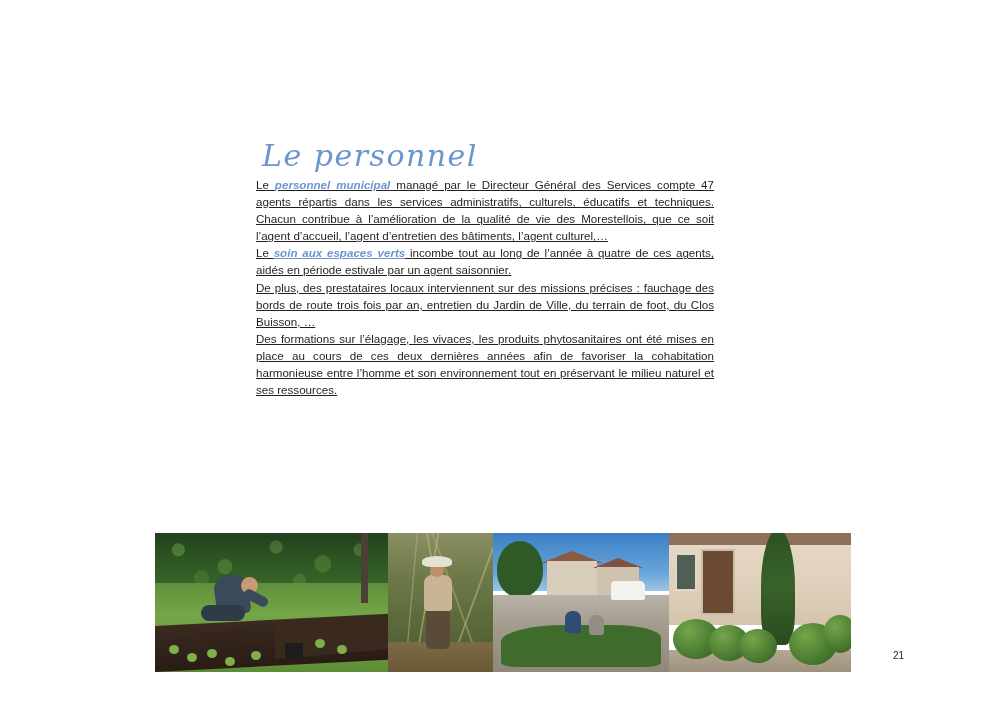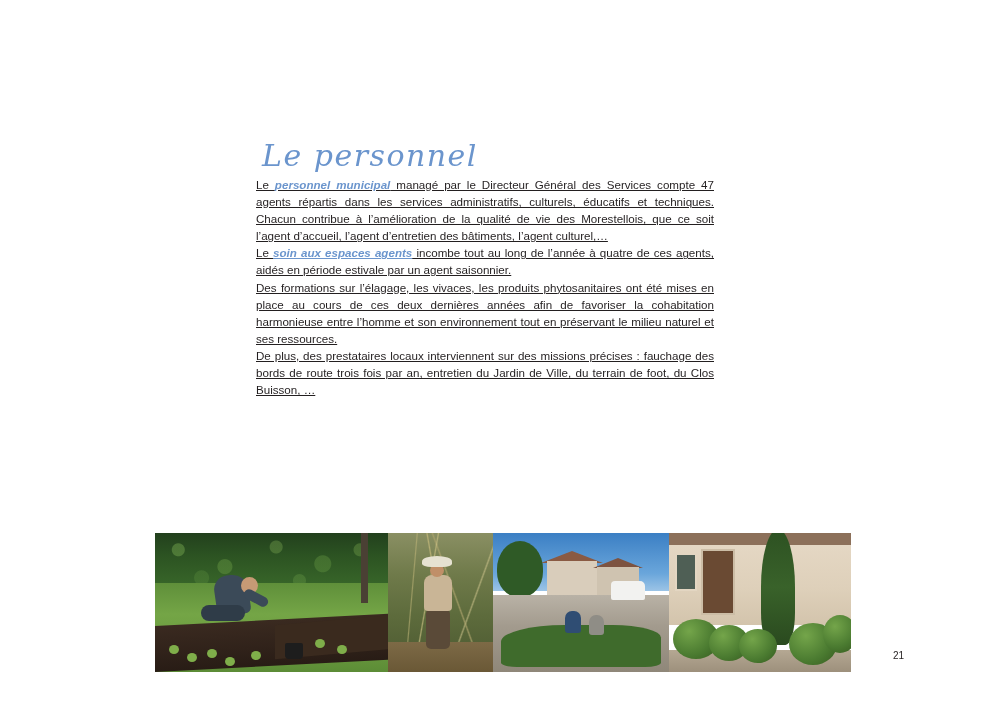--- a/index.html
+++ b/index.html
@@ -263,23 +263,23 @@
 </style>
 </head>
 <body>
 
 <div class="page">
 
   <h1 class="title">Le personnel</h1>
 
   <div class="body-text">
     <p><span>Le </span><span class="hl">personnel municipal</span><span> managé par le Directeur Général des Services compte 47 agents répartis dans les services administratifs, culturels, éducatifs et techniques. Chacun contribue à l’amélioration de la qualité de vie des Morestellois, que ce soit l’agent d’accueil, l’agent d’entretien des bâtiments, l’agent culturel,…</span></p>
-    <p><span>Le </span><span class="hl-u">soin aux espaces agents</span><span> incombe tout au long de l’année à quatre  de ces agents, aidés en période estivale par un agent saisonnier.</span></p>
+    <p><span>Le </span><span class="hl-u">soin aux espaces verts</span><span> incombe tout au long de l’année à quatre  de ces agents, aidés en période estivale par un agent saisonnier.</span></p>
+    <p>De plus, des prestataires locaux   interviennent sur des missions précises : fauchage des bords de route trois fois par an, entretien du Jardin de Ville, du terrain de foot, du Clos Buisson, …</p>
     <p>Des formations sur l’élagage, les vivaces, les produits phytosanitaires ont été mises en place au cours de ces deux dernières années afin de favoriser la cohabitation harmonieuse entre l’homme et son environnement tout en préservant  le milieu naturel et ses ressources.</p>
-    <p>De plus, des prestataires locaux   interviennent sur des missions précises : fauchage des bords de route trois fois par an, entretien du Jardin de Ville, du terrain de foot, du Clos Buisson, …</p>
   </div>
 
   <div class="photo-strip">
 
     <div class="photo p1">
       <div class="sky-hedge"></div>
       <div class="hedge-tex"></div>
       <div class="lawn"></div>
       <div class="tree-trunk"></div>
       <div class="soil"></div>

